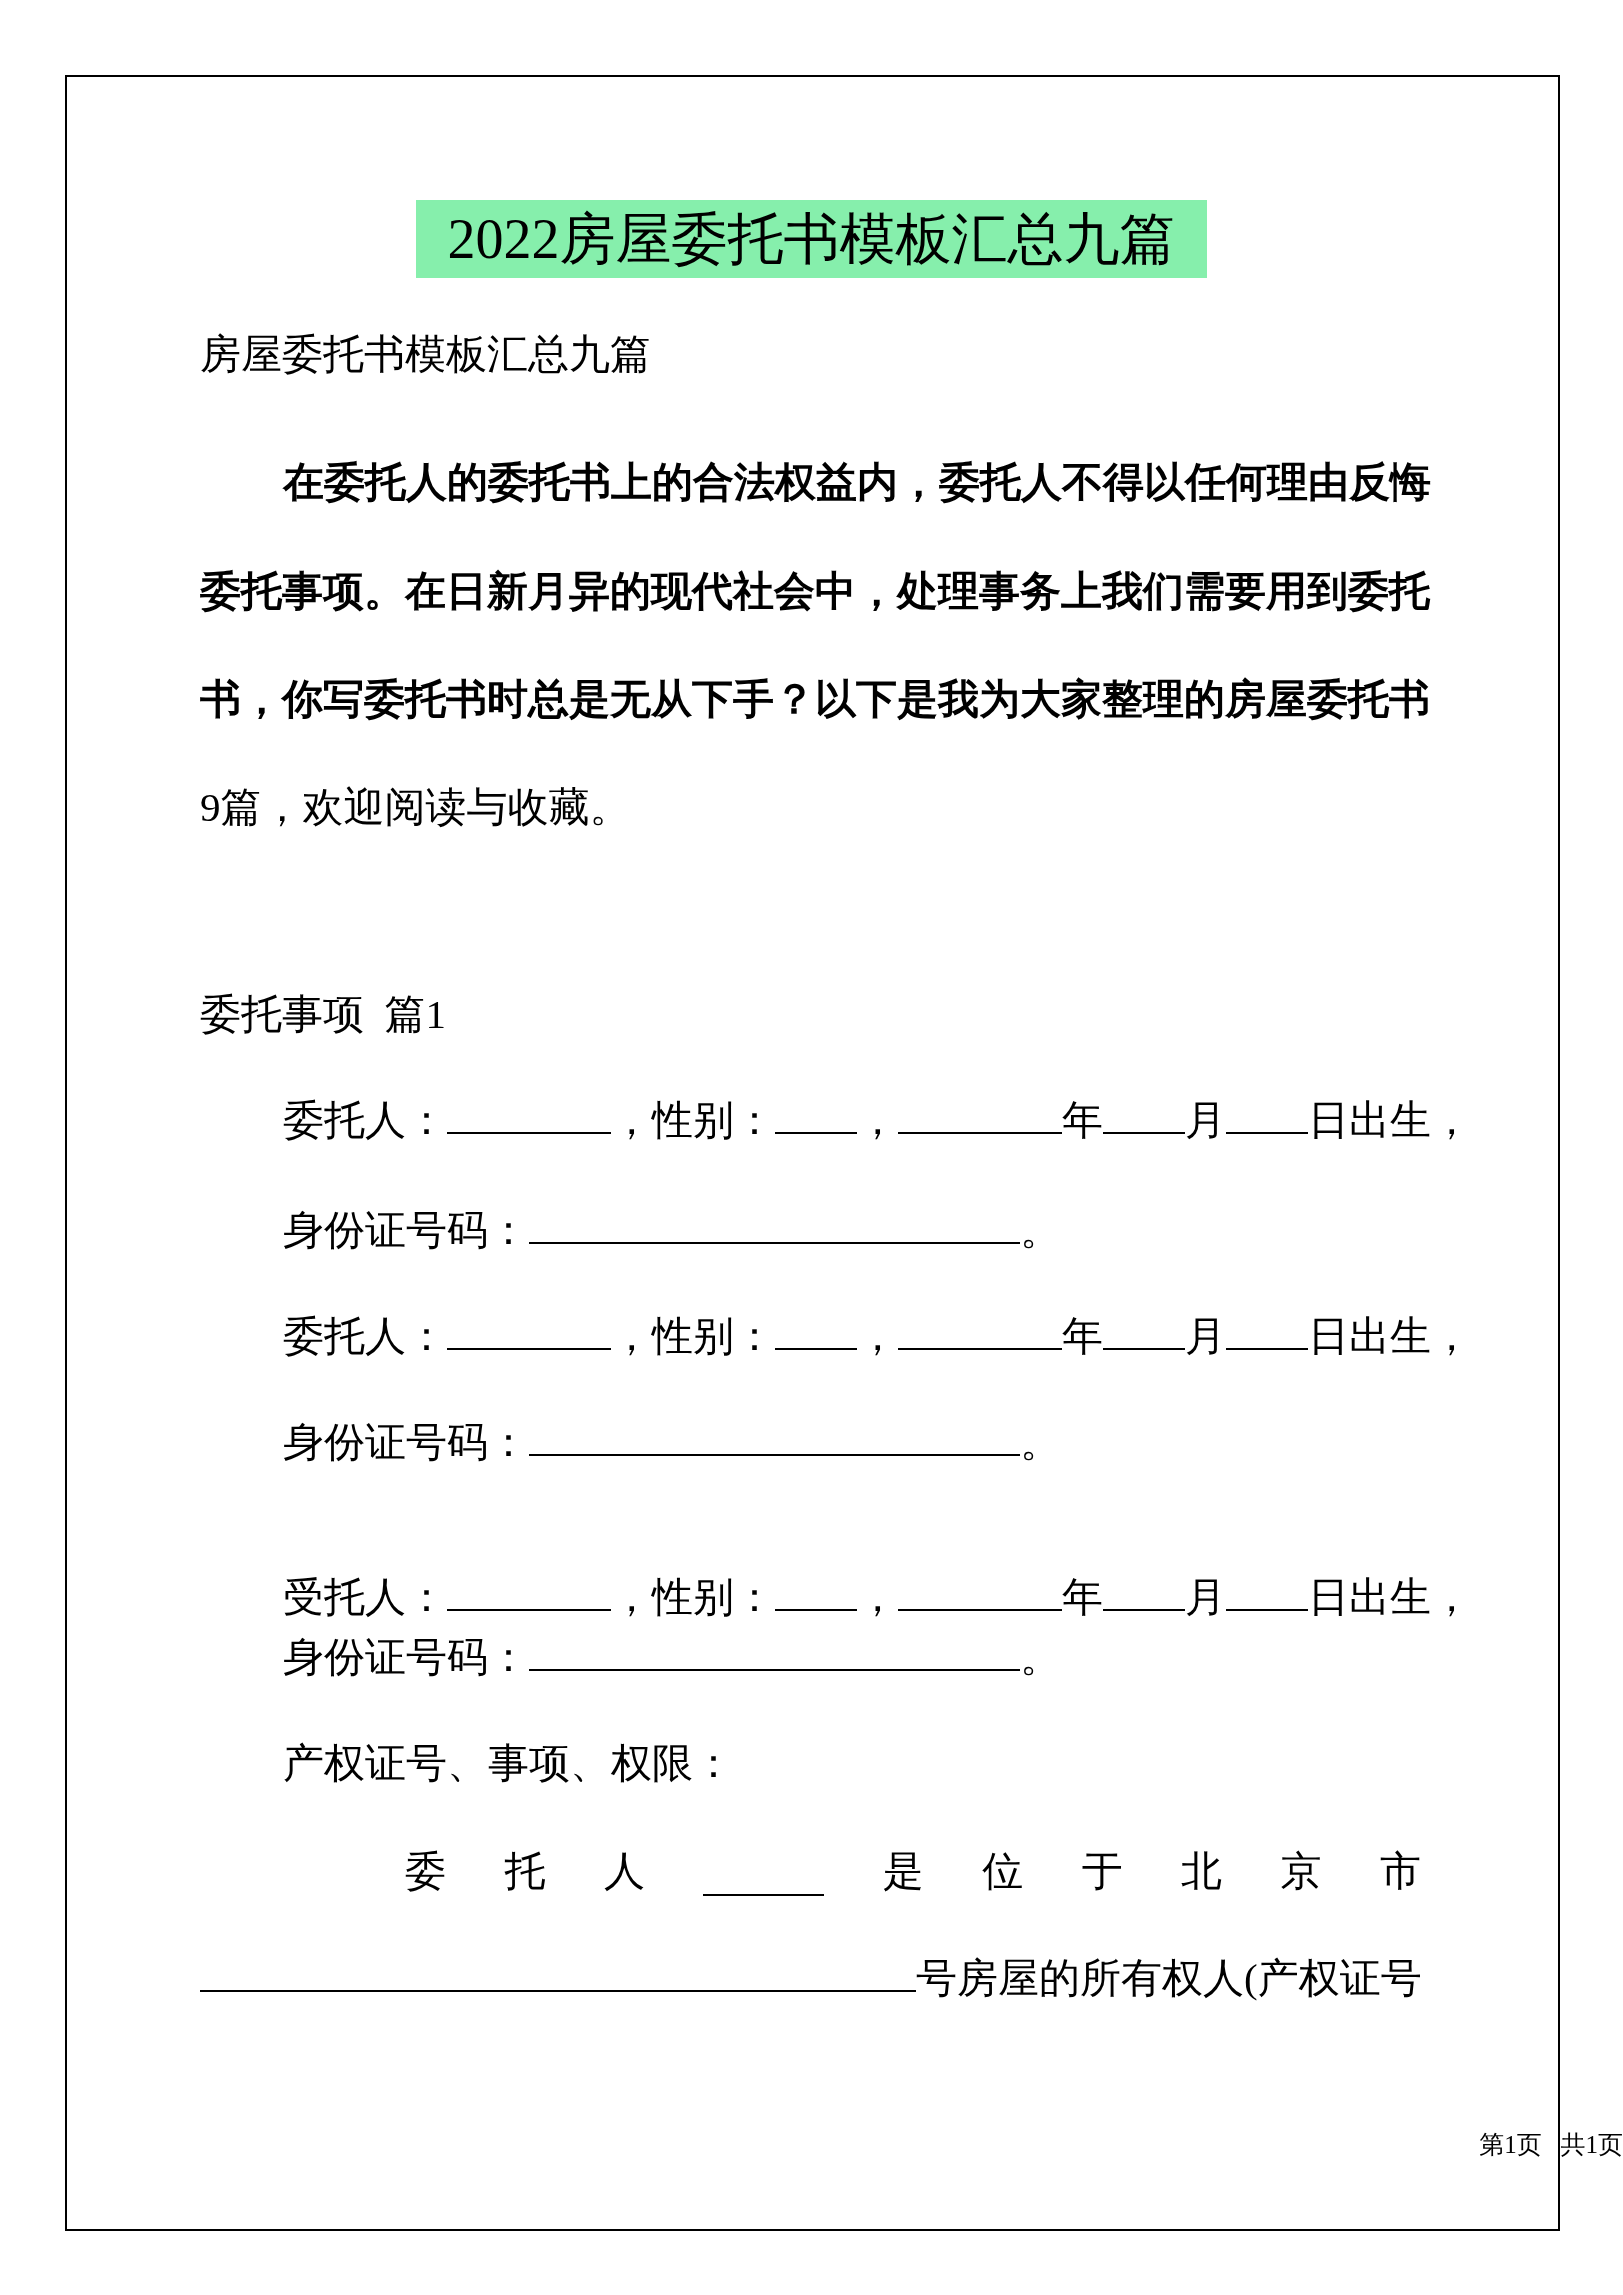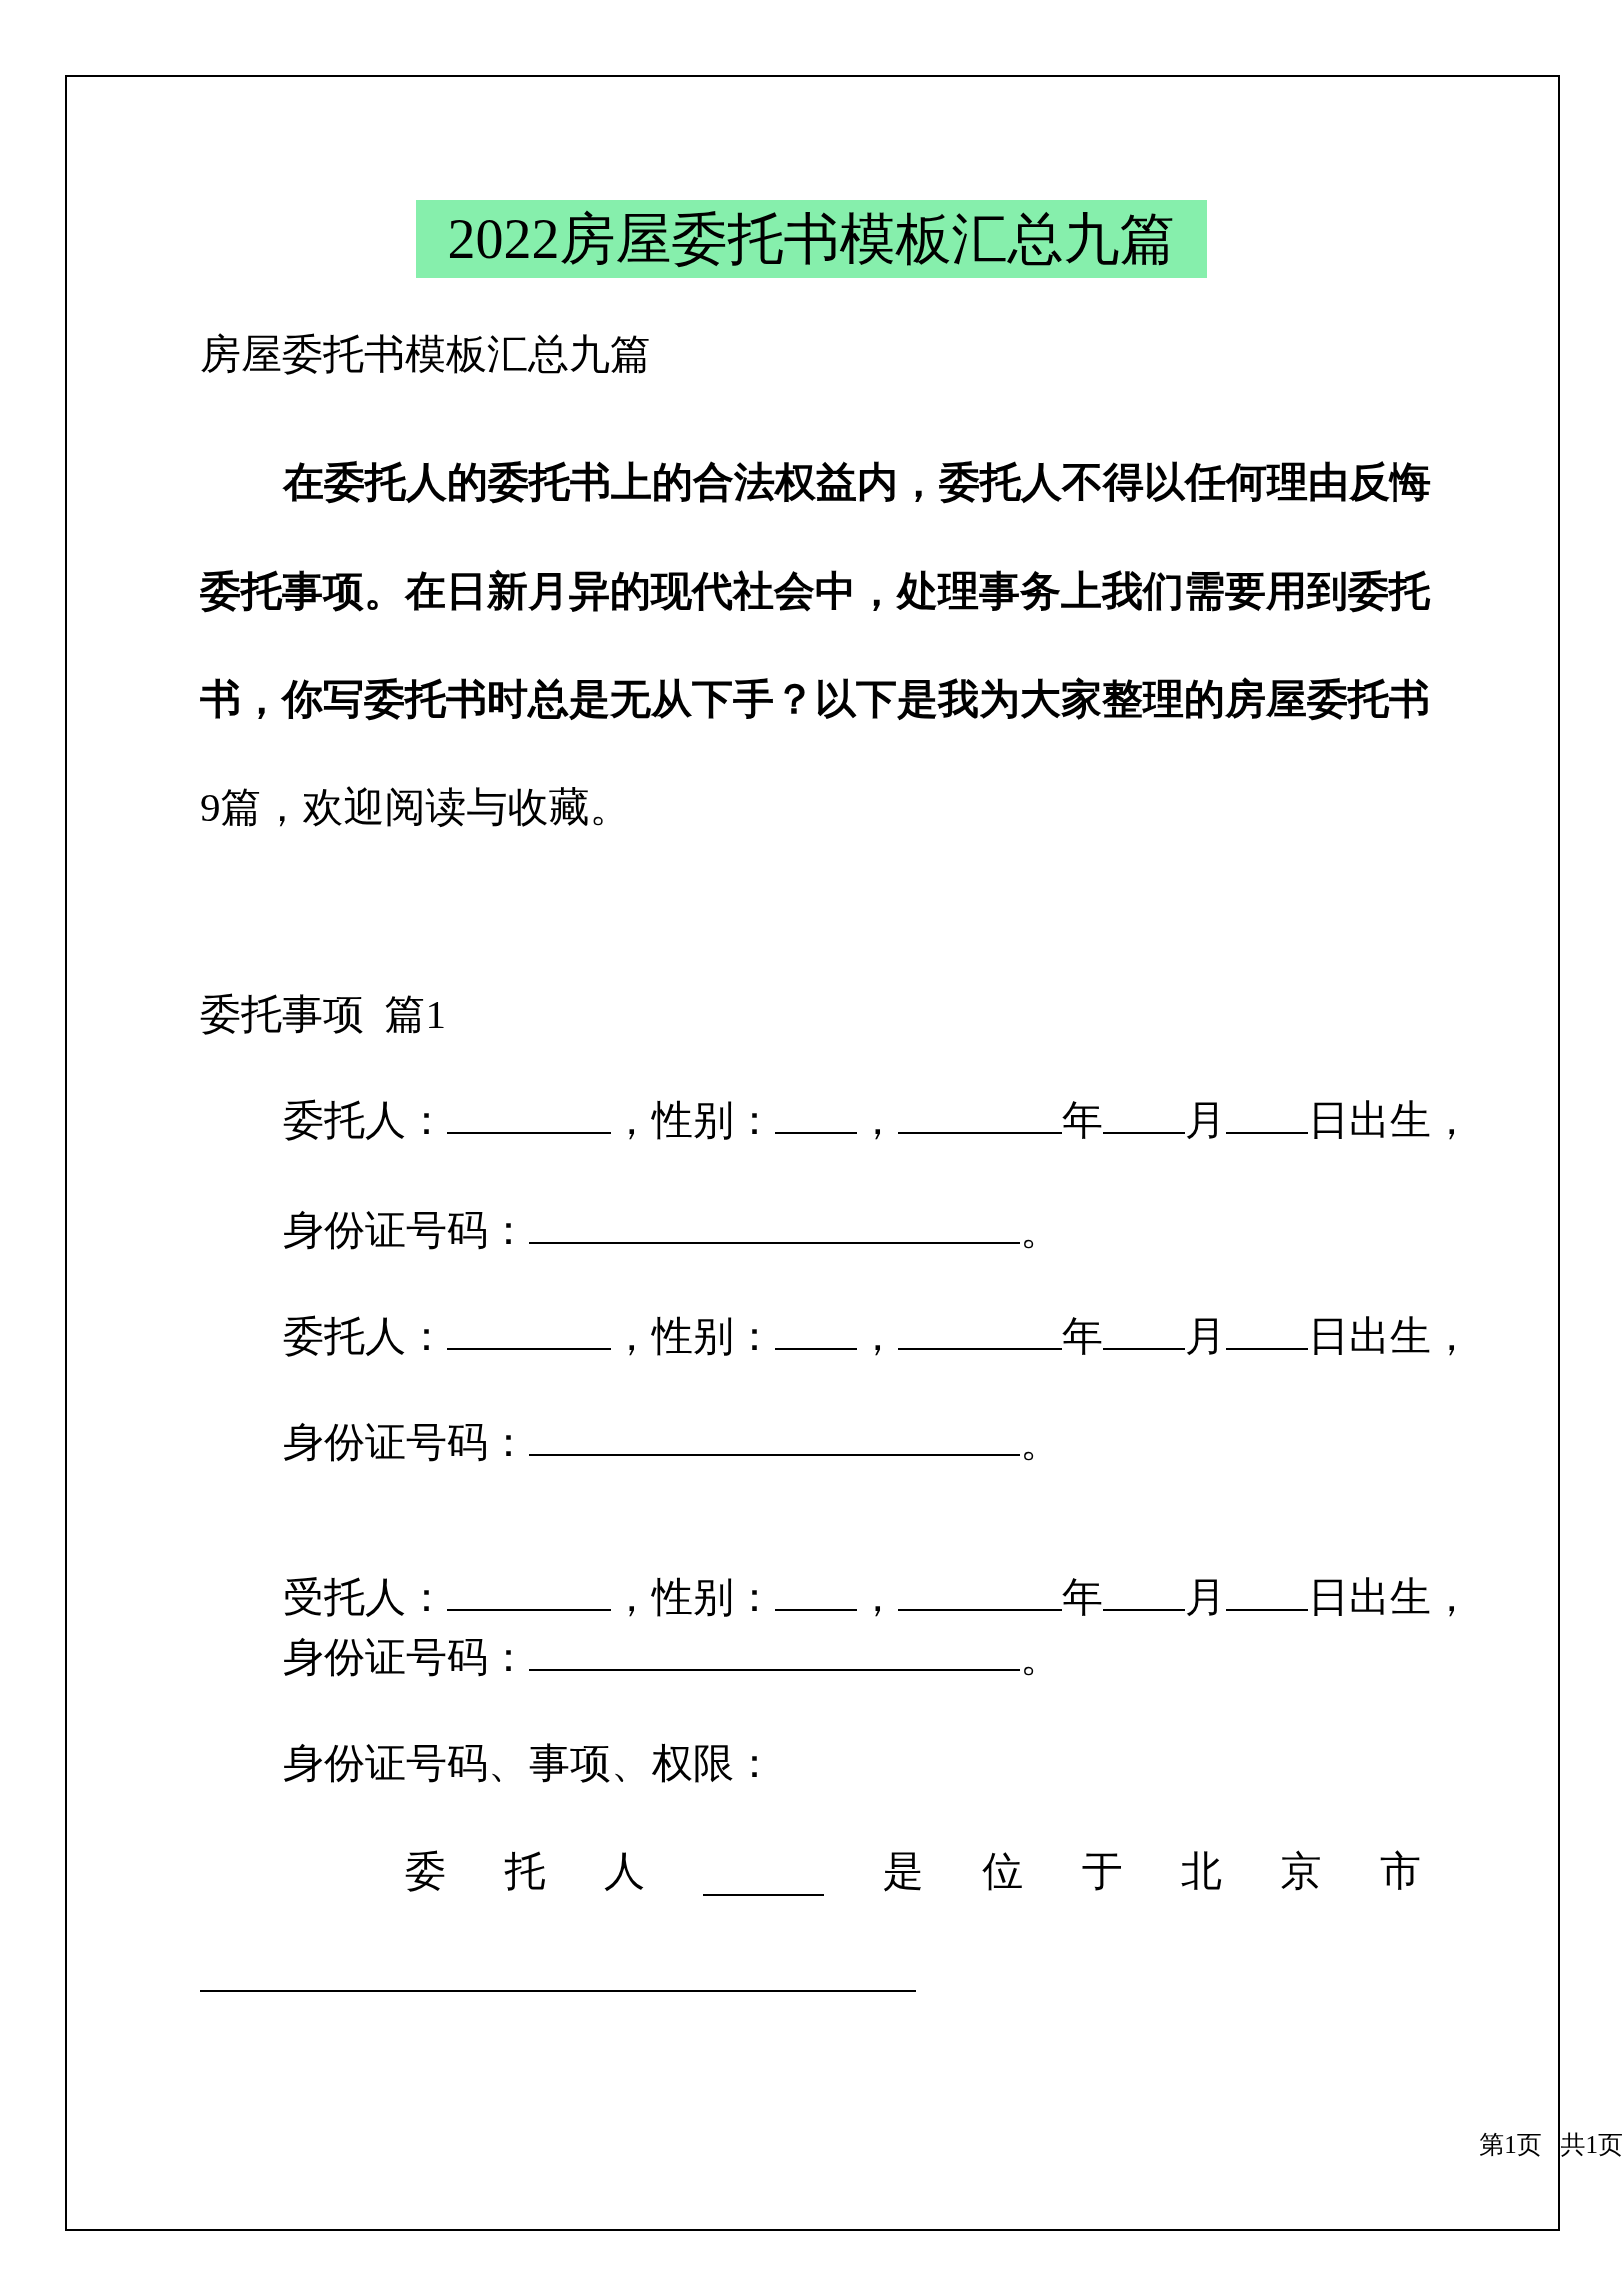--- a/index.html
+++ b/index.html
@@ -126,33 +126,33 @@
   <span>身份证号码：</span><span class="blank bid"></span><span>。</span>
 </div>
 
 <div class="line l-indent" style="top:1526px;margin-top:46px;">
   <span>受托人：</span><span class="blank b8"></span><span>，性别：</span><span class="blank b4"></span><span>，</span><span class="blank b8"></span><span>年</span><span class="blank b4"></span><span>月</span><span class="blank b4"></span><span>日出生，</span>
 </div>
 <div class="line l-indent" style="top:1632px;">
   <span>身份证号码：</span><span class="blank bid"></span><span>。</span>
 </div>
 
-<div class="line l-indent" style="top:1738px;">身份证号码、事项、权限：</div>
+<div class="line l-indent" style="top:1738px;">产权证号、事项、权限：</div>
 
 <div class="spread" style="top:1846px;">
   <span>委</span>
   <span>托</span>
   <span>人</span>
   <span class="blank"></span>
   <span>是</span>
   <span>位</span>
   <span>于</span>
   <span>北</span>
   <span>京</span>
   <span>市</span>
 </div>
 
 <div class="line l-left" style="top:1953px;">
-  <span class="blank blong"></span>
+  <span class="blank blong"></span><span>号房屋的所有权人(产权证号</span>
 </div>
 
 <div class="footer" style="white-space:pre;">第1页   共1页</div>
 
 
 </body></html>

